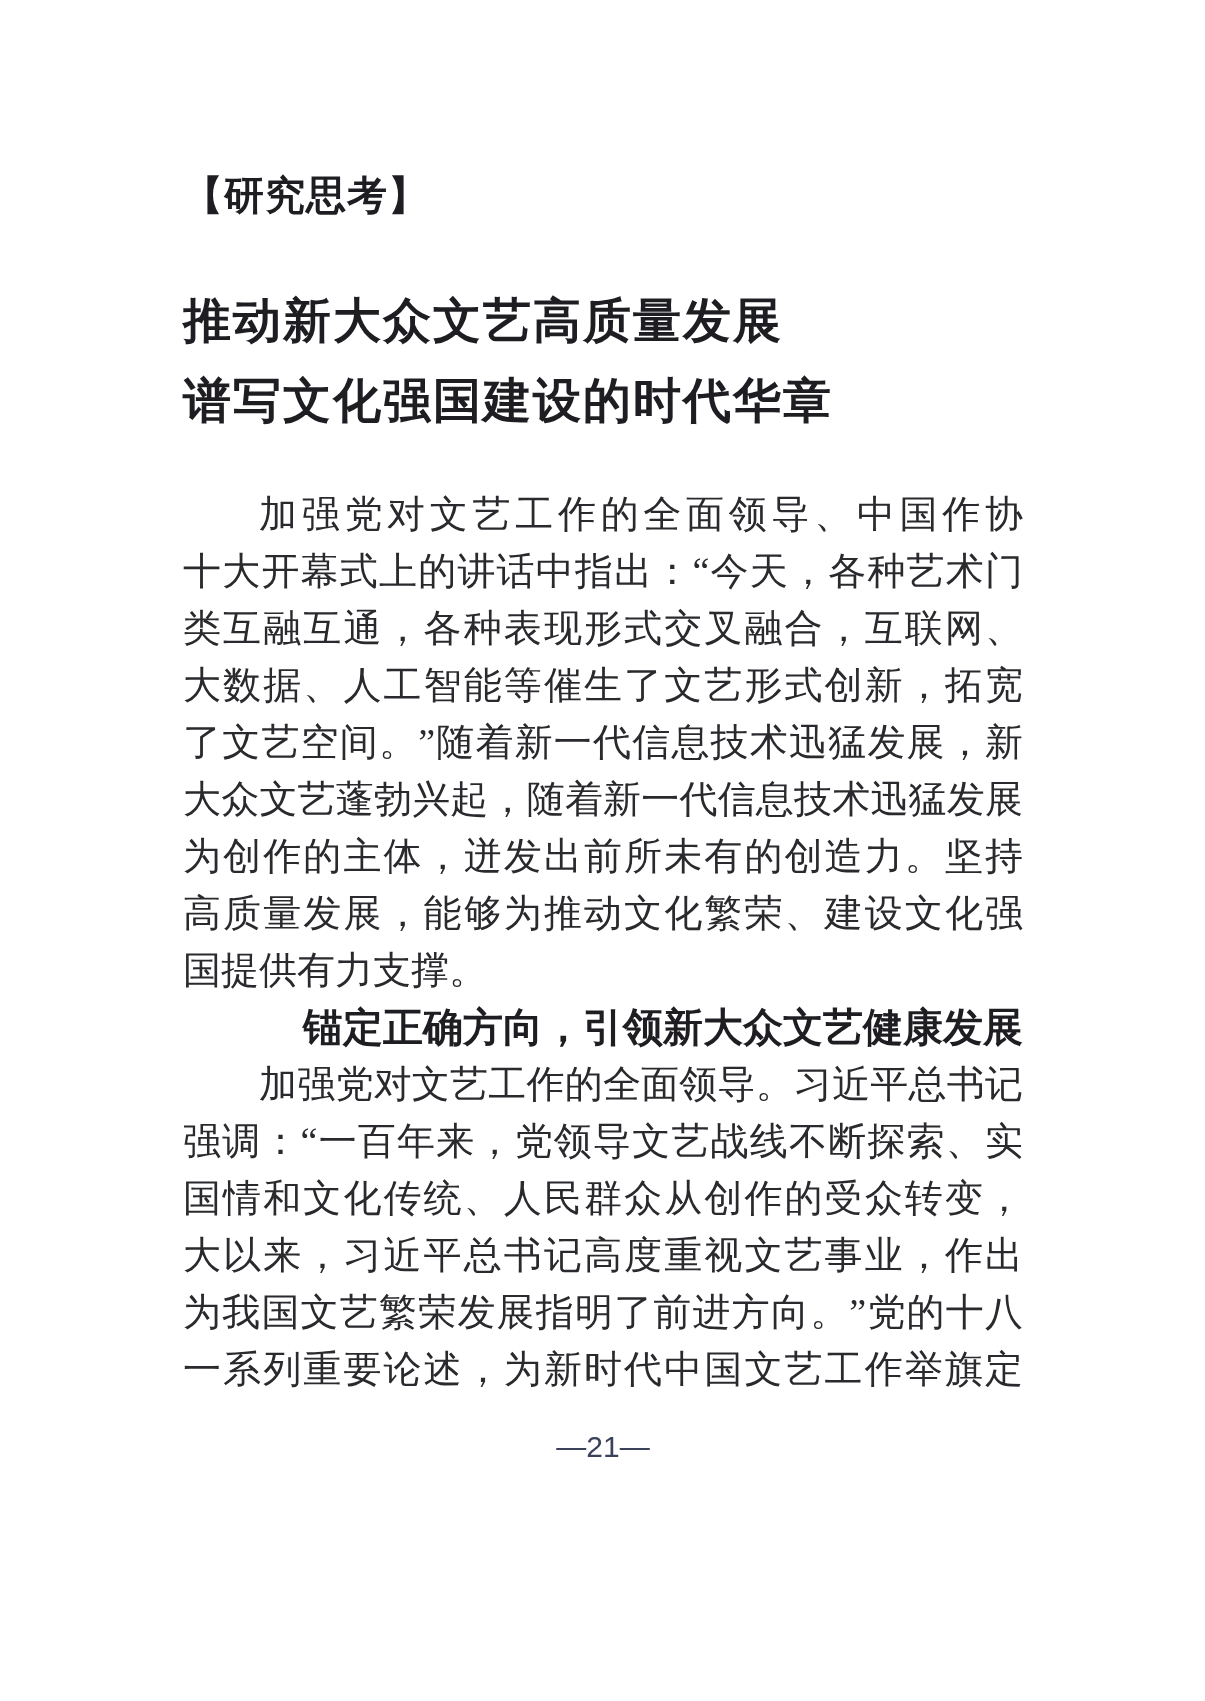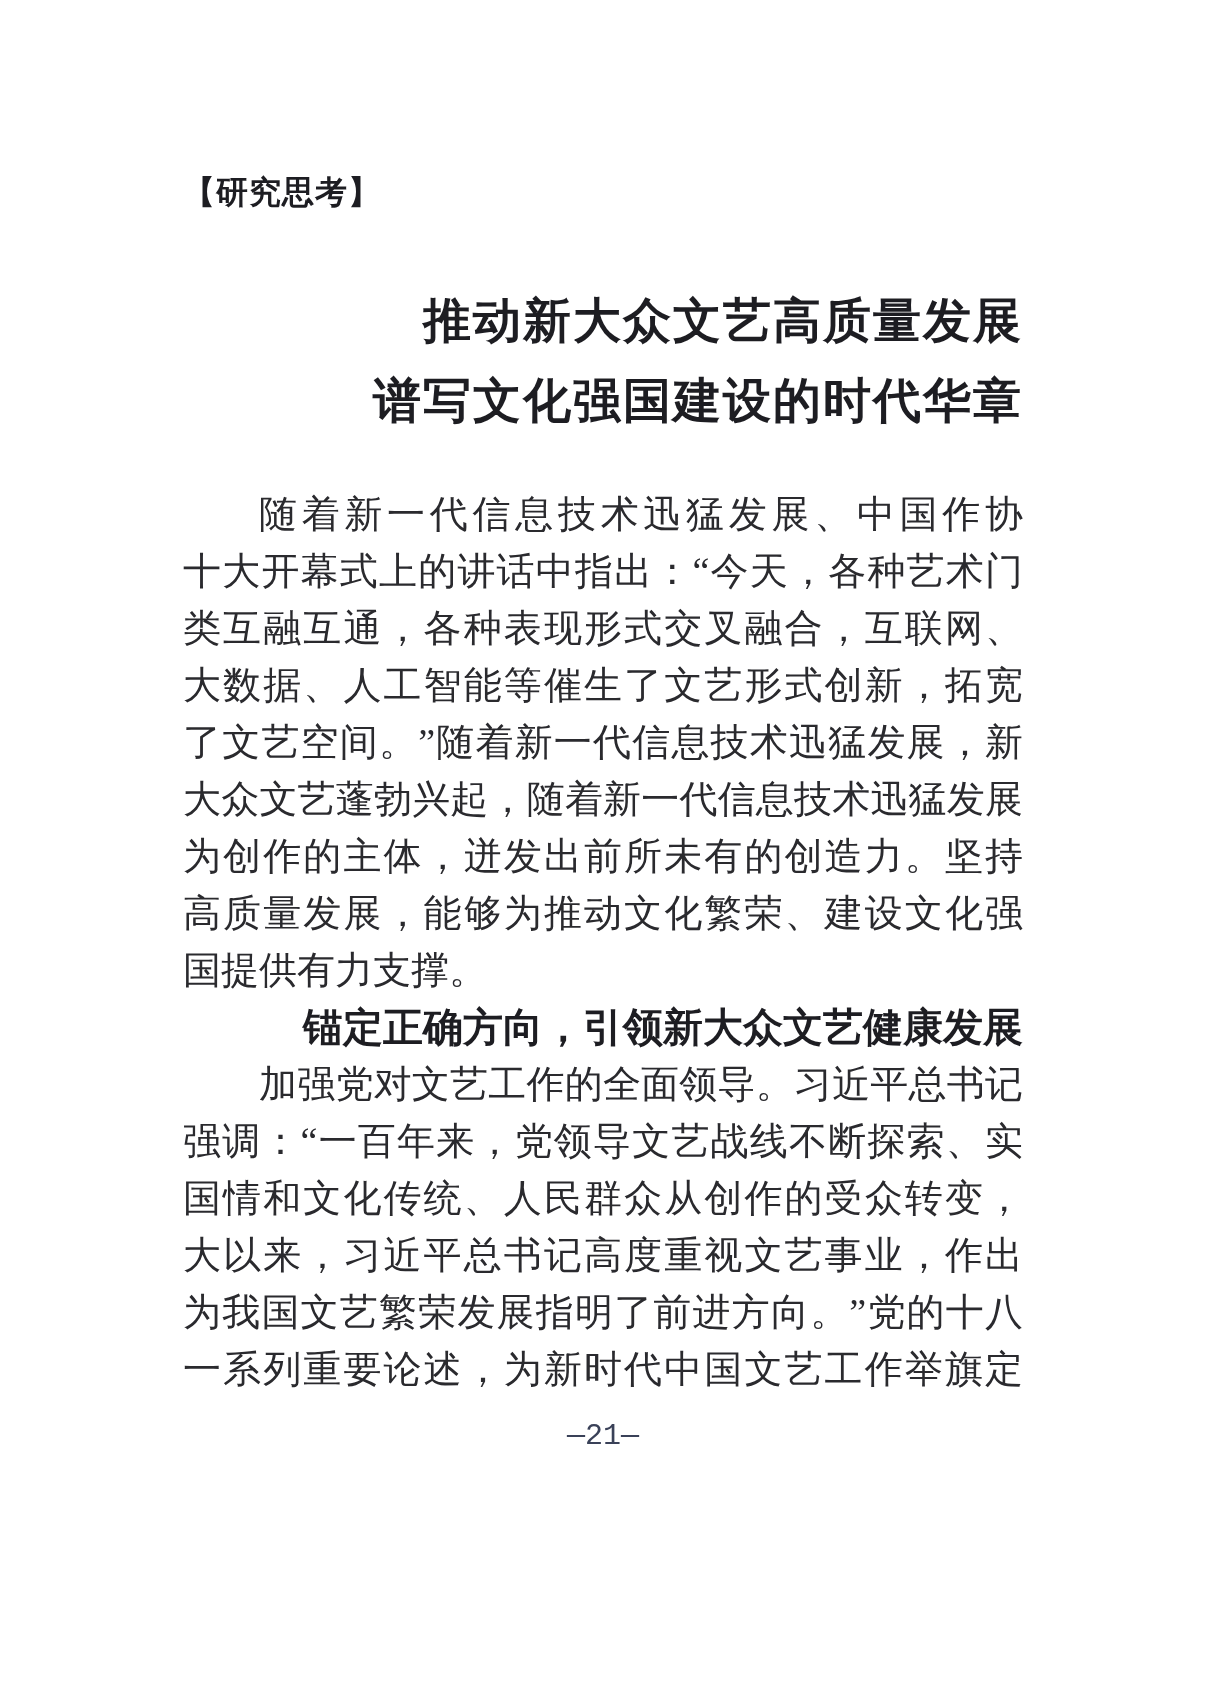--- a/index.html
+++ b/index.html
@@ -11,32 +11,32 @@
     height: 1701px;
     margin: 0 auto;
     background: var(--background, #ffffff);
     padding: 173px 182px 0 183px;
     overflow: hidden;
     font-family: "Liberation Serif", serif;
   }
 
   
   .section-tag {
-    font-family: Liberation Mono, monospace;
+    font-family: Liberation Sans, sans-serif;
     font-weight: 700;
-    font-size: 32px;
+    font-size: 40px;
     line-height: 44px;
     color: var(--ink, #1d1d22);
     letter-spacing: 1px;
   }
 
   
   .doc-title {
     margin-top: 64px;
-    text-align: right;
+    text-align: left;
     font-family: "Liberation Serif", serif;
     font-weight: 700;
     font-size: 48px;
     line-height: 80px;
     color: var(--ink, #1d1d22);
   }
   .title-line { display: block; letter-spacing: 2px; }
 
   
   .article-body {
@@ -64,44 +64,44 @@
     line-height: 57px;
     text-align: right;
     font-family: "Liberation Sans", sans-serif;
     font-weight: 700;
     font-size: 40px;
     color: var(--ink, #1d1d22);
   }
 
   
   .page-number {
-    margin-top: 21px;
+    margin-top: 32px;
     text-align: center;
-    font-family: Liberation Mono, monospace;
+    font-family: Liberation Sans, sans-serif;
     font-size: 30px;
     line-height: 34px;
     color: var(--page-number-ink, #3a4158);
   }
 </style>
 </head>
 <body>
 
 <div class="page">
 
   <div class="section-tag">【研究思考】</div>
 
   <h1 class="doc-title">
     <span class="title-line">推动新大众文艺高质量发展</span>
     <span class="title-line">谱写文化强国建设的时代华章</span>
   </h1>
 
   <div class="article-body">
 
     <div class="paragraph">
-        <div class="line indent justify">随着新一代信息技术迅猛发展、中国作协</div>
+        <div class="line indent justify">加强党对文艺工作的全面领导、中国作协</div>
         <div class="line justify">十大开幕式上的讲话中指出：“今天，各种艺术门</div>
         <div class="line justify">类互融互通，各种表现形式交叉融合，互联网、</div>
         <div class="line justify">大数据、人工智能等催生了文艺形式创新，拓宽</div>
         <div class="line justify">了文艺空间。”随着新一代信息技术迅猛发展，新</div>
         <div class="line justify">大众文艺蓬勃兴起，随着新一代信息技术迅猛发展</div>
         <div class="line justify">为创作的主体，迸发出前所未有的创造力。坚持</div>
         <div class="line justify">高质量发展，能够为推动文化繁荣、建设文化强</div>
         <div class="line">国提供有力支撑。</div>
       </div>
 

